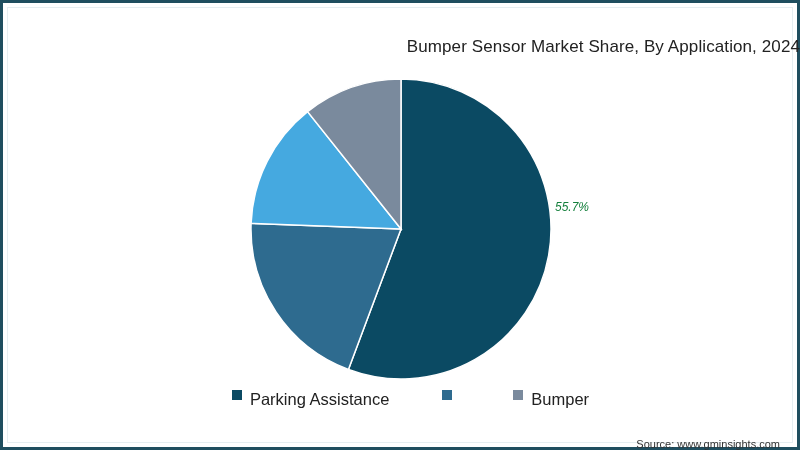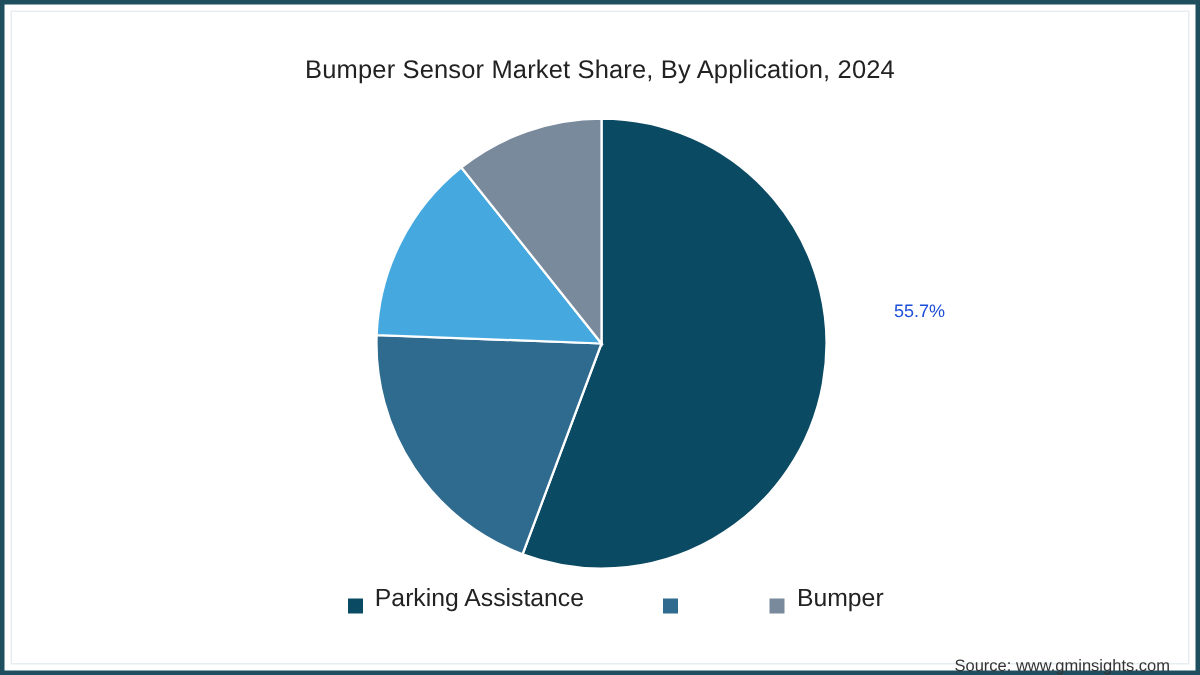--- a/index.html
+++ b/index.html
@@ -10,38 +10,38 @@
     box-sizing: border-box;
     border: 3px solid #1f4e5f;
     background: #ffffff;
   }
   .inner-line {
     position: absolute; left: 4px; top: 4px; right: 4px; bottom: 4px;
     border: 1px solid #e6eef1;
   }
   .title {
     position: absolute; left: 0; width: 800px; top: 37px;
-    text-align: center;
+    text-align: right;
     font-family: "Liberation Sans", sans-serif;
     font-size: 17px; color: #222222;
     letter-spacing: 0.1px;
   }
   svg.pie { position: absolute; left: 0; top: 0; }
   .pct-label {
-    position: absolute; left: 596px; top: 200px;
+    position: absolute; left: 555px; top: 200px;
     font-family: "Liberation Sans", sans-serif;
-    font-size: 12px; color: #1d4ed8;
+    font-size: 12px; color: #15803d; font-style: italic;
   }
   .legend {
     position: absolute; top: 390px; left: 0; width: 800px;
     display: flex; justify-content: center; gap: 0;
     font-family: "Liberation Sans", sans-serif;
     font-size: 16.5px; color: #222222;
   }
-  .legend-item { display: flex; align-items: flex-end; margin: 0 16px; padding-left: 21px; }
+  .legend-item { display: flex; align-items: flex-start; margin: 0 16px; padding-left: 21px; }
   .legend-swatch { width: 10px; height: 10px; margin-right: 8px; display: inline-block; }
   .source {
     position: absolute; right: 20px; top: 438px;
     font-family: "Liberation Sans", sans-serif;
     font-size: 11px; color: #333333;
   }
 </style>
 </head>
 <body>
 

